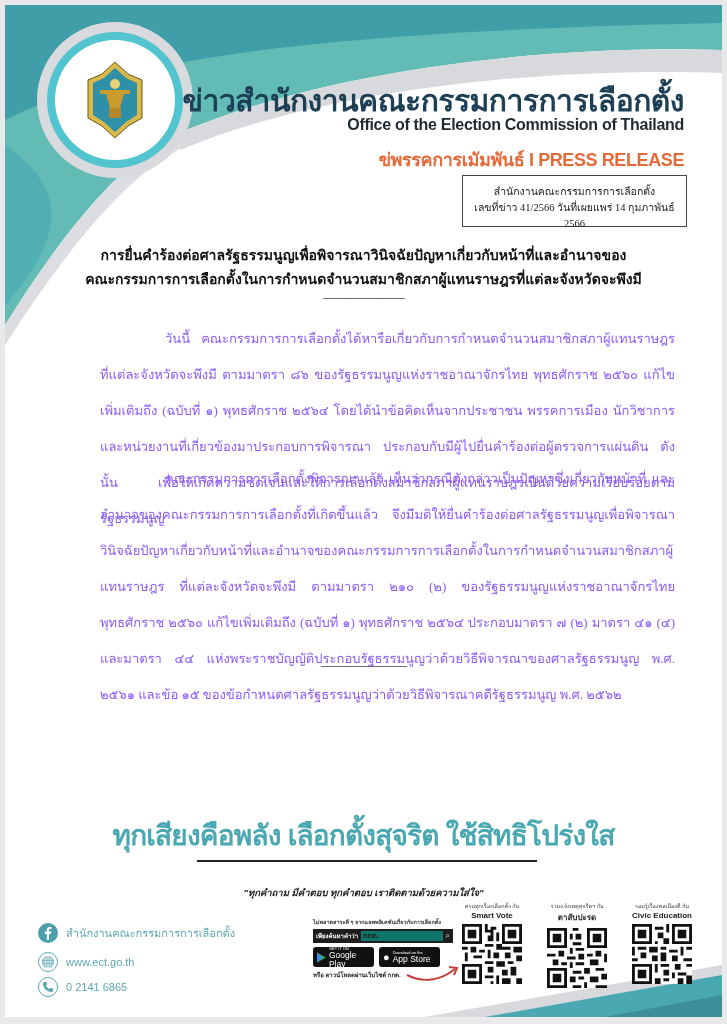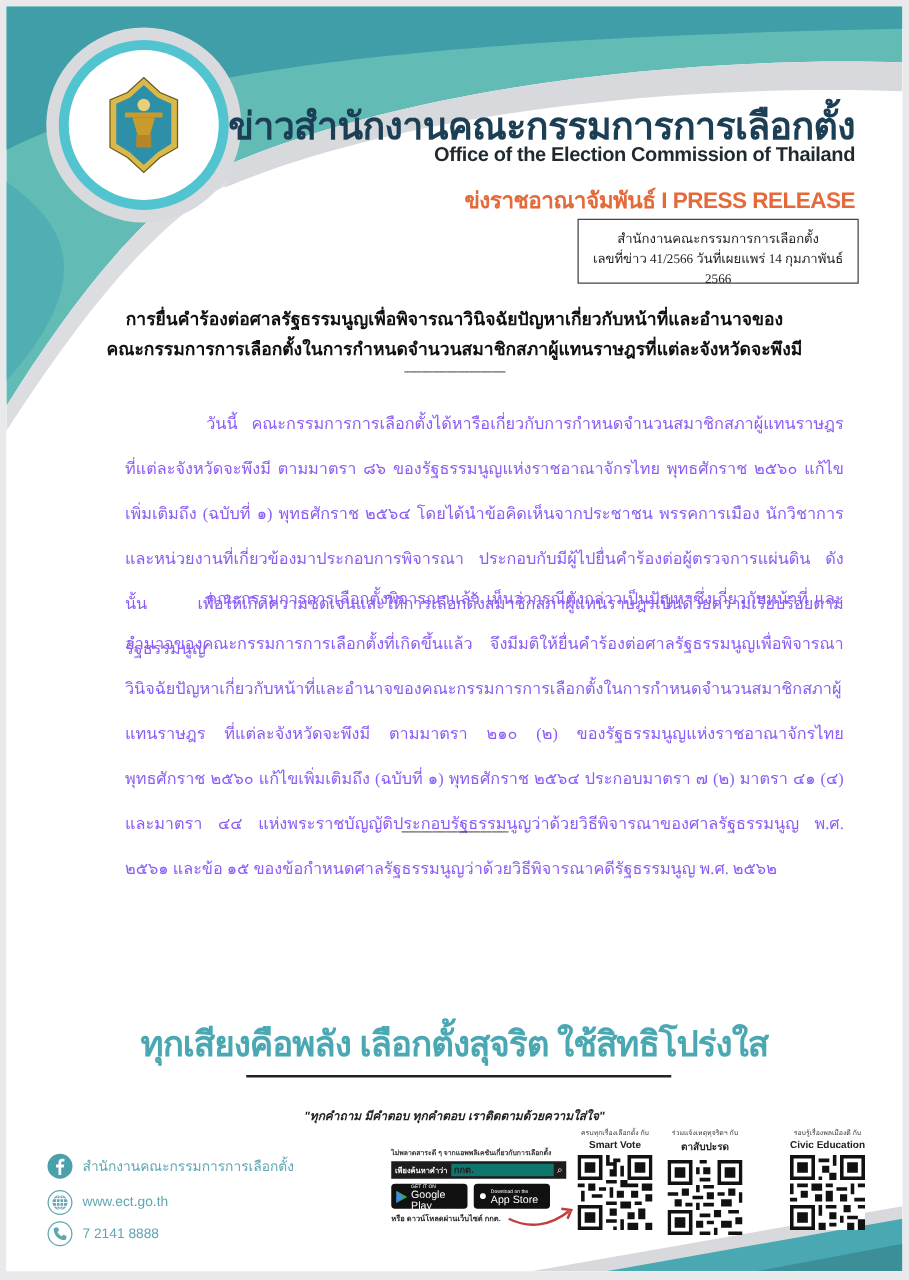--- a/index.html
+++ b/index.html
@@ -106,21 +106,21 @@
       <path d="M33,8 L44,18 L55,23 L55,55 L44,62 L33,72 L22,62 L11,55 L11,23 L22,18 Z" fill="#2e8fa8"></path>
       <rect x="18" y="30" width="30" height="4" fill="#c89b2c"></rect>
       <path d="M24,34 L42,34 L38,48 L28,48 Z" fill="#c89b2c"></path>
       <rect x="27" y="48" width="12" height="10" fill="#b5862a"></rect>
       <circle cx="33" cy="24" r="5" fill="#e8d07a"></circle>
     </svg>
   </div>
 
   <div class="title-th">ข่าวสำนักงานคณะกรรมการการเลือกตั้ง</div>
   <div class="title-en">Office of the Election Commission of Thailand</div>
-  <div class="press">ข่งราชอาณาจัมพันธ์ I PRESS RELEASE</div>
+  <div class="press">ข่พรรคการเมัมพันธ์ I PRESS RELEASE</div>
 
   <div class="info-box">
     <div>สำนักงานคณะกรรมการการเลือกตั้ง</div>
     <div>เลขที่ข่าว 41/2566 วันที่เผยแพร่ 14 กุมภาพันธ์ 2566</div>
   </div>
 
   <div class="doc-title">
     <div>การยื่นคำร้องต่อศาลรัฐธรรมนูญเพื่อพิจารณาวินิจฉัยปัญหาเกี่ยวกับหน้าที่และอำนาจของ</div>
     <div>คณะกรรมการการเลือกตั้งในการกำหนดจำนวนสมาชิกสภาผู้แทนราษฎรที่แต่ละจังหวัดจะพึงมี</div>
   </div>
@@ -157,21 +157,21 @@
         </svg>
     </span>
     <span class="c-text">www.ect.go.th</span>
   </div>
   <div class="contact" style="top:972px;">
     <span class="c-icon" style="border:1.5px solid #5ea7b2;">
       <svg width="12" height="12" viewBox="0 0 12 12">
           <path d="M2.5,1 L4.5,1 L5.2,3.6 L3.9,4.6 C4.6,6.1 5.9,7.4 7.4,8.1 L8.4,6.8 L11,7.5 L11,9.5 C11,10.3 10.3,11 9.5,11 C5,11 1,7 1,2.5 C1,1.7 1.7,1 2.5,1 Z" fill="#5ea7b2"></path>
         </svg>
     </span>
-    <span class="c-text">7 2141 8888</span>
+    <span class="c-text">0 2141 6865</span>
   </div>
 
   <div class="app-block">
     <div class="app-caption">ไม่พลาดสาระดี ๆ จากแอพพลิเคชันเกี่ยวกับการเลือกตั้ง</div>
     <div class="search-row">
       <span class="lbl">เพียงค้นหาคำว่า</span>
       <span class="inp">กกต.</span>
       <span class="mag">⌕</span>
     </div>
     <div class="stores">
@@ -208,21 +208,21 @@
 
   <div class="qr-block" style="left:452px;">
     <div class="cap1">ครบทุกเรื่องเลือกตั้ง กับ</div>
     <div class="cap2">Smart Vote</div>
     <svg class="qr" viewBox="0 0 21 21">
       <rect width="21" height="21" fill="#fff"></rect>
       <path d="M0,0h7v7h-7zM1,1v5h5v-5zM2,2h3v3h-3zM14,0h7v7h-7zM15,1v5h5v-5zM16,2h3v3h-3zM0,14h7v7h-7zM1,15v5h5v-5zM2,16h3v3h-3z" fill="#111"></path>
       <path d="M8,0h1v2h1v1h-2zM10,1h2v1h-1v2h-1zM9,4h2v2h-2zM12,3h1v3h-1zM8,7h3v1h-3zM12,7h2v2h-2zM0,8h2v1h-2zM3,8h2v2h-2zM6,9h2v1h-2zM9,9h1v3h-1zM11,10h2v2h-2zM14,8h3v1h-3zM18,8h3v2h-3zM15,10h2v2h-2zM19,11h2v2h-2zM1,10h1v3h-1zM4,11h3v1h-3zM8,13h3v1h-3zM12,13h3v2h-3zM16,13h2v1h-2zM9,15h2v2h-2zM14,16h2v2h-2zM17,15h2v3h-2zM8,18h3v1h-3zM12,18h1v3h-1zM14,19h3v2h-3zM19,19h2v2h-2zM10,20h1v1h-1z" fill="#111"></path>
     </svg>
   </div>
-  <div class="qr-block" style="left:524px;">
+  <div class="qr-block" style="left:537px;">
     <div class="cap1">ร่วมแจ้งเหตุทุจริตฯ กับ</div>
     <div class="cap2">ตาสับปะรด</div>
     <svg class="qr" viewBox="0 0 21 21">
       <rect width="21" height="21" fill="#fff"></rect>
       <path d="M0,0h7v7h-7zM1,1v5h5v-5zM2,2h3v3h-3zM14,0h7v7h-7zM15,1v5h5v-5zM16,2h3v3h-3zM0,14h7v7h-7zM1,15v5h5v-5zM2,16h3v3h-3z" fill="#111"></path>
       <path d="M9,0h2v1h-2zM8,2h1v2h-1zM10,2h2v2h-2zM9,5h3v1h-3zM8,7h1v2h-1zM10,7h3v1h-3zM0,9h3v1h-3zM4,8h2v2h-2zM7,10h3v1h-3zM11,9h2v2h-2zM14,9h2v1h-2zM17,8h2v2h-2zM20,9h1v3h-1zM2,11h2v2h-2zM5,12h2v1h-2zM8,12h1v2h-1zM10,12h3v1h-3zM15,11h3v2h-3zM9,15h3v1h-3zM13,14h2v2h-2zM17,14h3v1h-3zM8,17h2v2h-2zM11,17h2v1h-2zM15,17h3v2h-3zM19,16h2v2h-2zM9,20h3v1h-3zM13,19h1v2h-1zM17,20h4v1h-4z" fill="#111"></path>
     </svg>
   </div>
   <div class="qr-block" style="left:622px;">
     <div class="cap1">รอบรู้เรื่องพลเมืองดี กับ</div>

